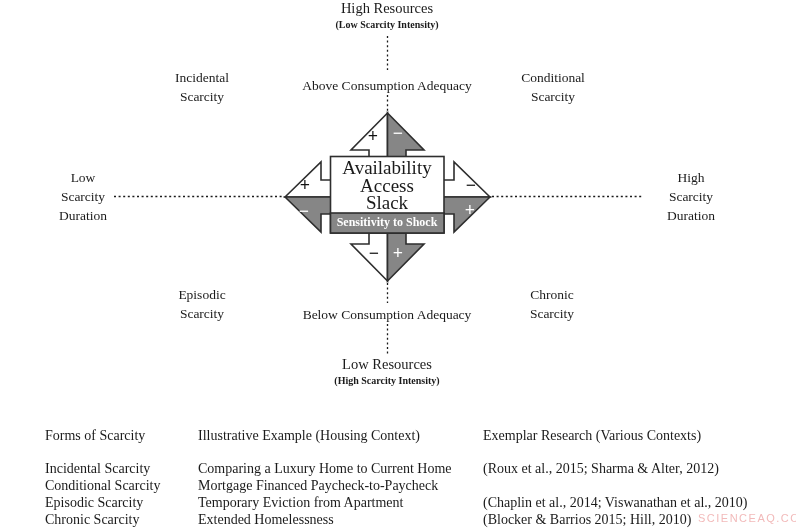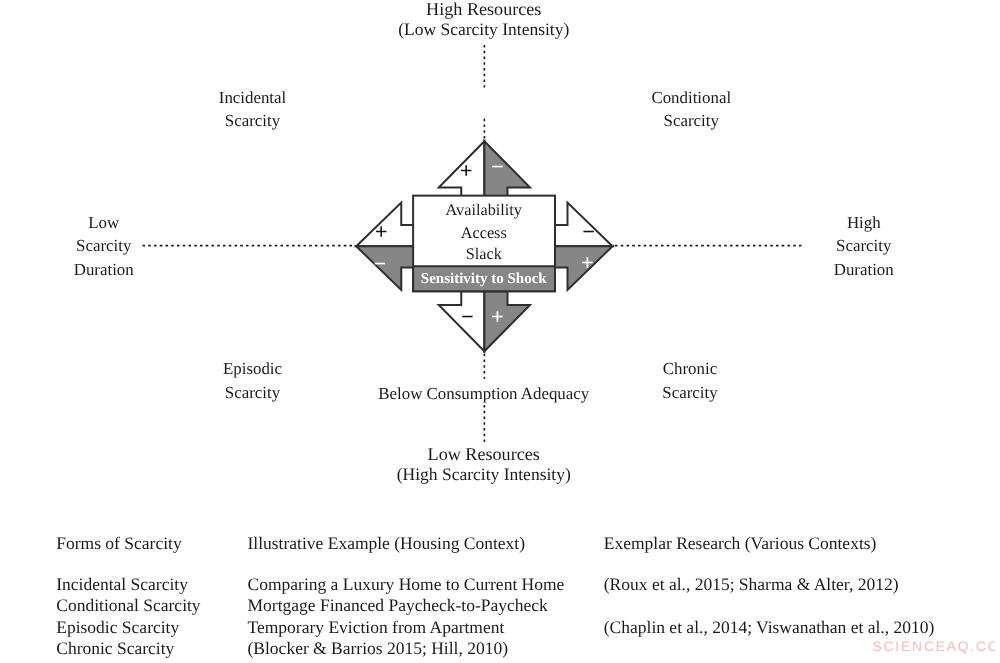--- a/index.html
+++ b/index.html
@@ -4,22 +4,22 @@
 <style>
   html,body { margin:0; padding:0; background:#fff; }
   .page {
     position:relative; width:796px; height:530px; background:#ffffff;
     font-family:"Liberation Serif","DejaVu Serif",serif; color:#1b1b1b; overflow:hidden;
   }
   .abs { position:absolute; }
   .ctr { transform:translateX(-50%); text-align:center; white-space:nowrap; }
   .lbl { font-size:13.5px; line-height:19px; }
   .pole-title { font-size:14.5px; line-height:17px; }
-  .pole-sub { font-size:14px; line-height:16px; }
-  .boxlines { font-size:13px; line-height:17.5px; }
+  .pole-sub { font-size:10px; line-height:16px;font-weight:bold; }
+  .boxlines { font-size:19px; line-height:17.5px; }
   .band-label { font-size:12px; font-weight:bold; color:#ffffff; line-height:19px; }
   .sign {
     position:absolute; transform:translate(-50%,-50%);
     font-weight:bold; font-size:18px; line-height:1;
     font-family:"Liberation Serif","DejaVu Serif",serif;
   }
   .sign-black { color:#111111; }
   .sign-white { color:#ffffff; }
   svg .dot { stroke:#1a1a1a; stroke-width:1.3; stroke-dasharray:2 2.6; fill:none; }
   svg .shape { stroke:#2e2e2e; stroke-width:1.6; stroke-linejoin:miter; }
@@ -60,20 +60,21 @@
 
     <rect class="shape" x="330.5" y="156.5" width="113.5" height="76.5" fill="#ffffff"></rect>
     <rect class="shape" x="330.5" y="213" width="113.5" height="20" fill="#868686"></rect>
   </svg>
 
   <div class="abs ctr" style="left:387px; top:0px">
     <div class="pole-title">High Resources</div>
     <div class="pole-sub">(Low Scarcity Intensity)</div>
   </div>
 
+  <div class="abs ctr lbl" style="left:387px; top:76px">Above Consumption Adequacy</div>
 
   <div class="abs ctr lbl" style="left:202px; top:68px">
     <div>Incidental</div>
     <div>Scarcity</div>
   </div>
   <div class="abs ctr lbl" style="left:553px; top:68px">
     <div>Conditional</div>
     <div>Scarcity</div>
   </div>
   <div class="abs ctr lbl" style="left:202px; top:285px">
@@ -134,19 +135,20 @@
       <div>Conditional Scarcity</div>
       <div>Mortgage Financed Paycheck-to-Paycheck</div>
     </div>
     <div class="trow">
       <div>Episodic Scarcity</div>
       <div>Temporary Eviction from Apartment</div>
       <div>(Chaplin et al., 2014; Viswanathan et al., 2010)</div>
     </div>
     <div class="trow">
       <div>Chronic Scarcity</div>
+      <div>Extended Homelessness</div>
       <div>(Blocker &amp; Barrios 2015; Hill, 2010)</div>
     </div>
   </div>
 
   <div class="watermark">SCIENCEAQ.COM</div>
 
 </div>
 
 </body></html>

